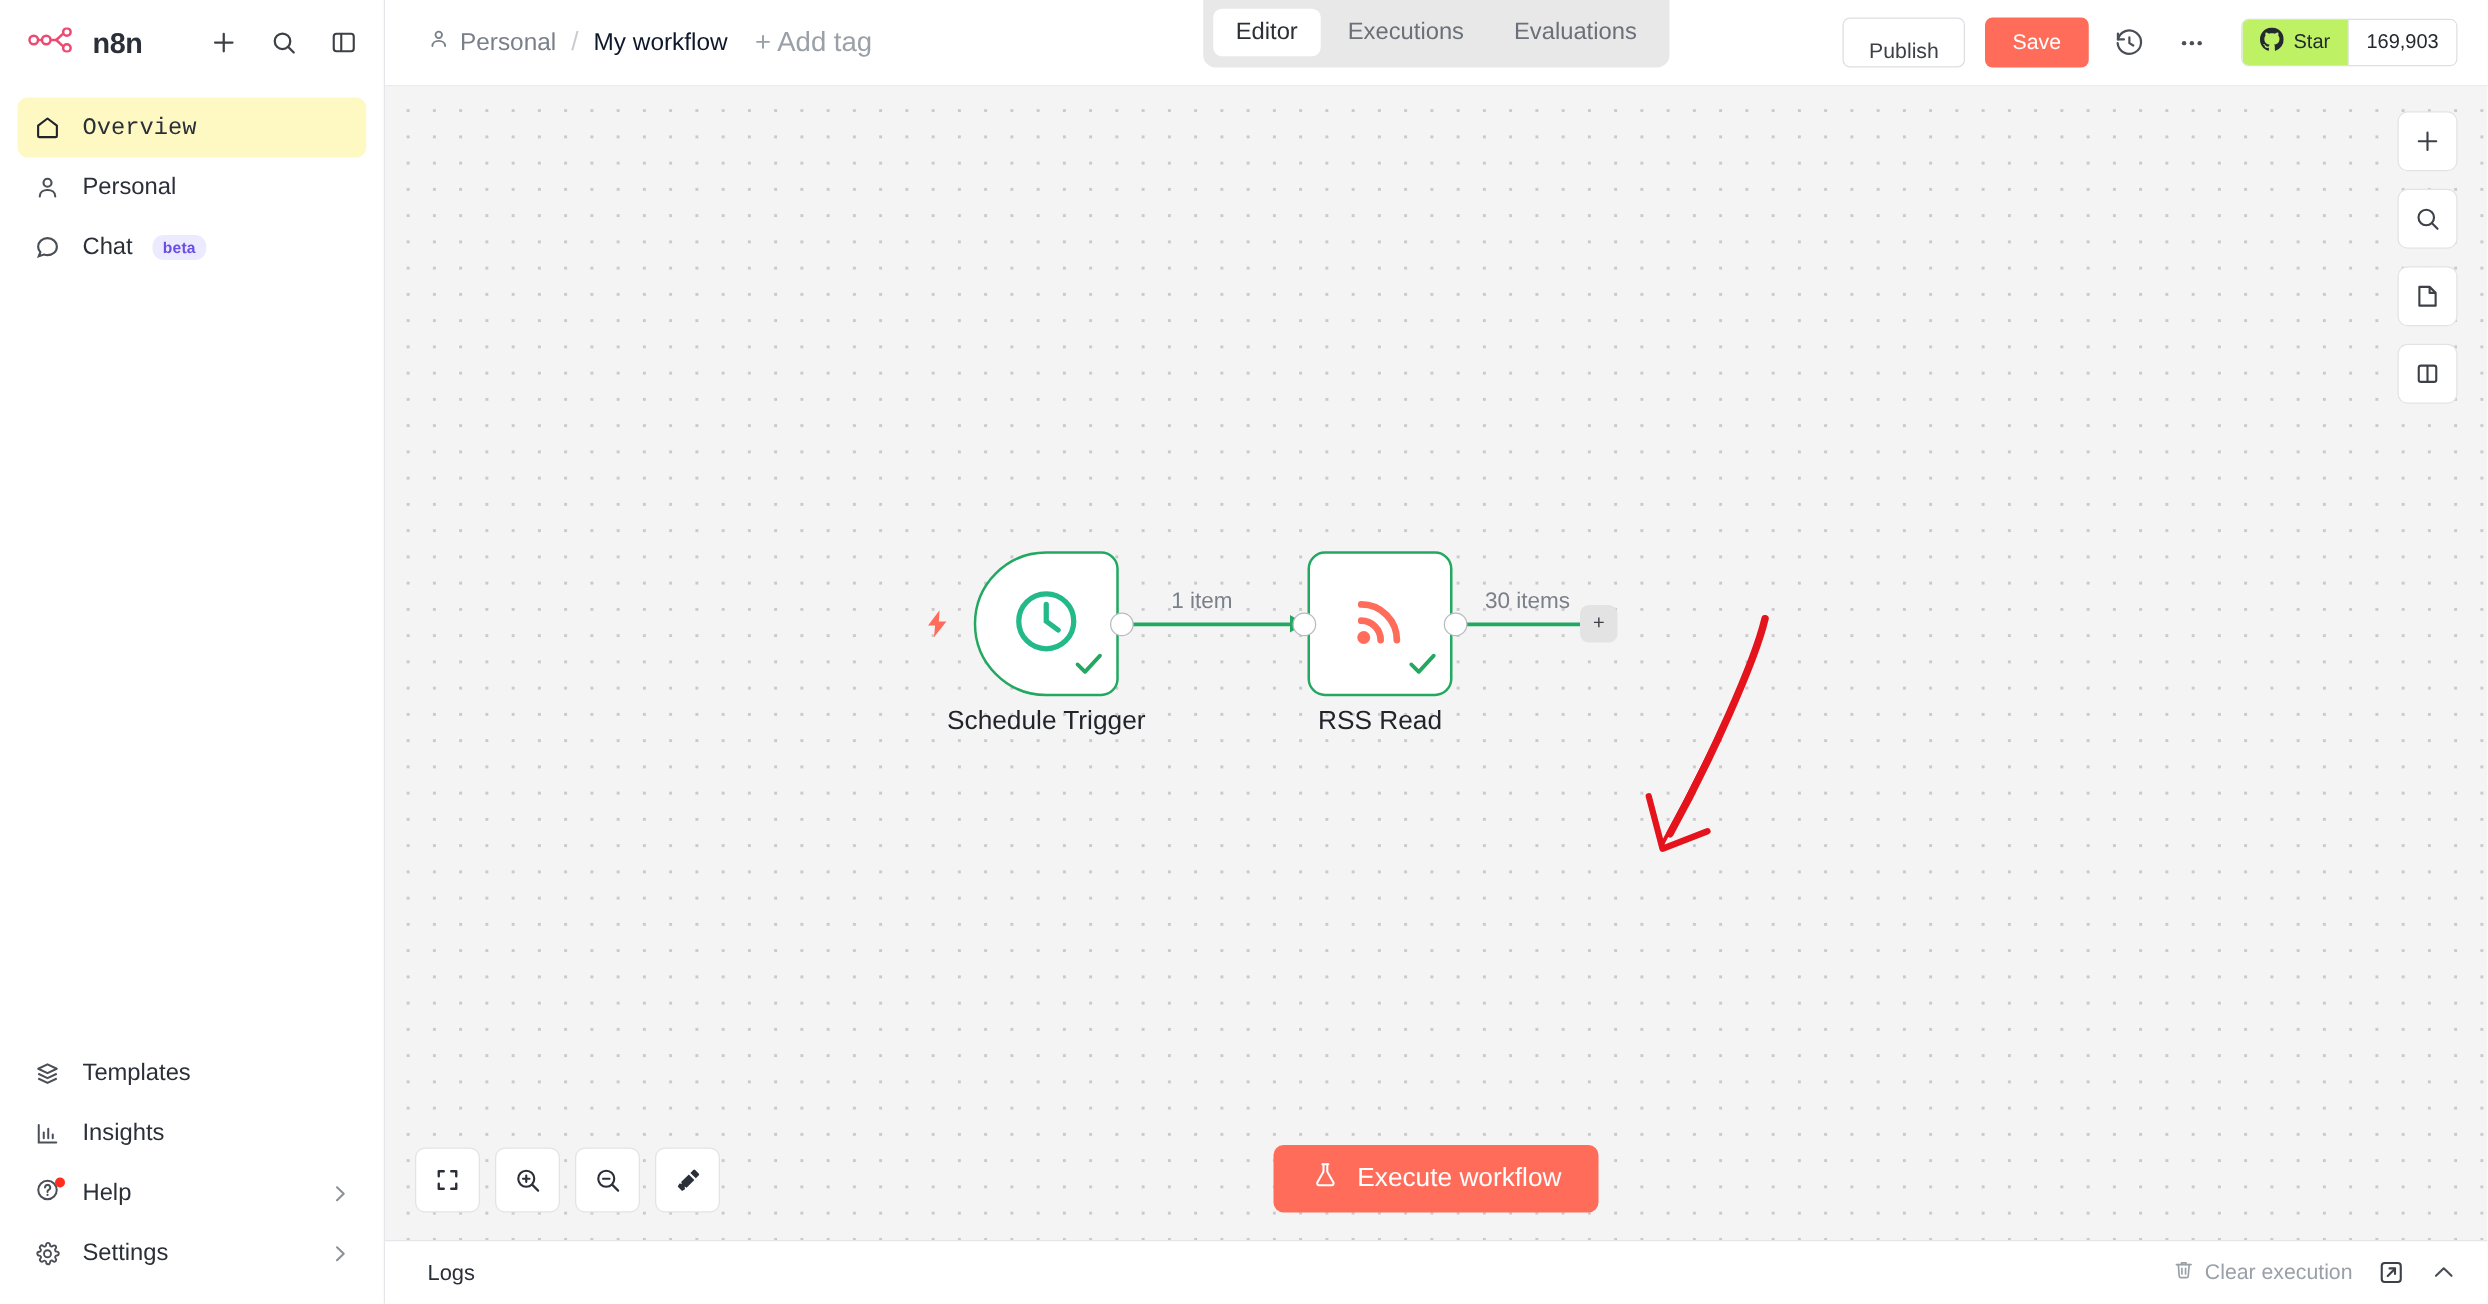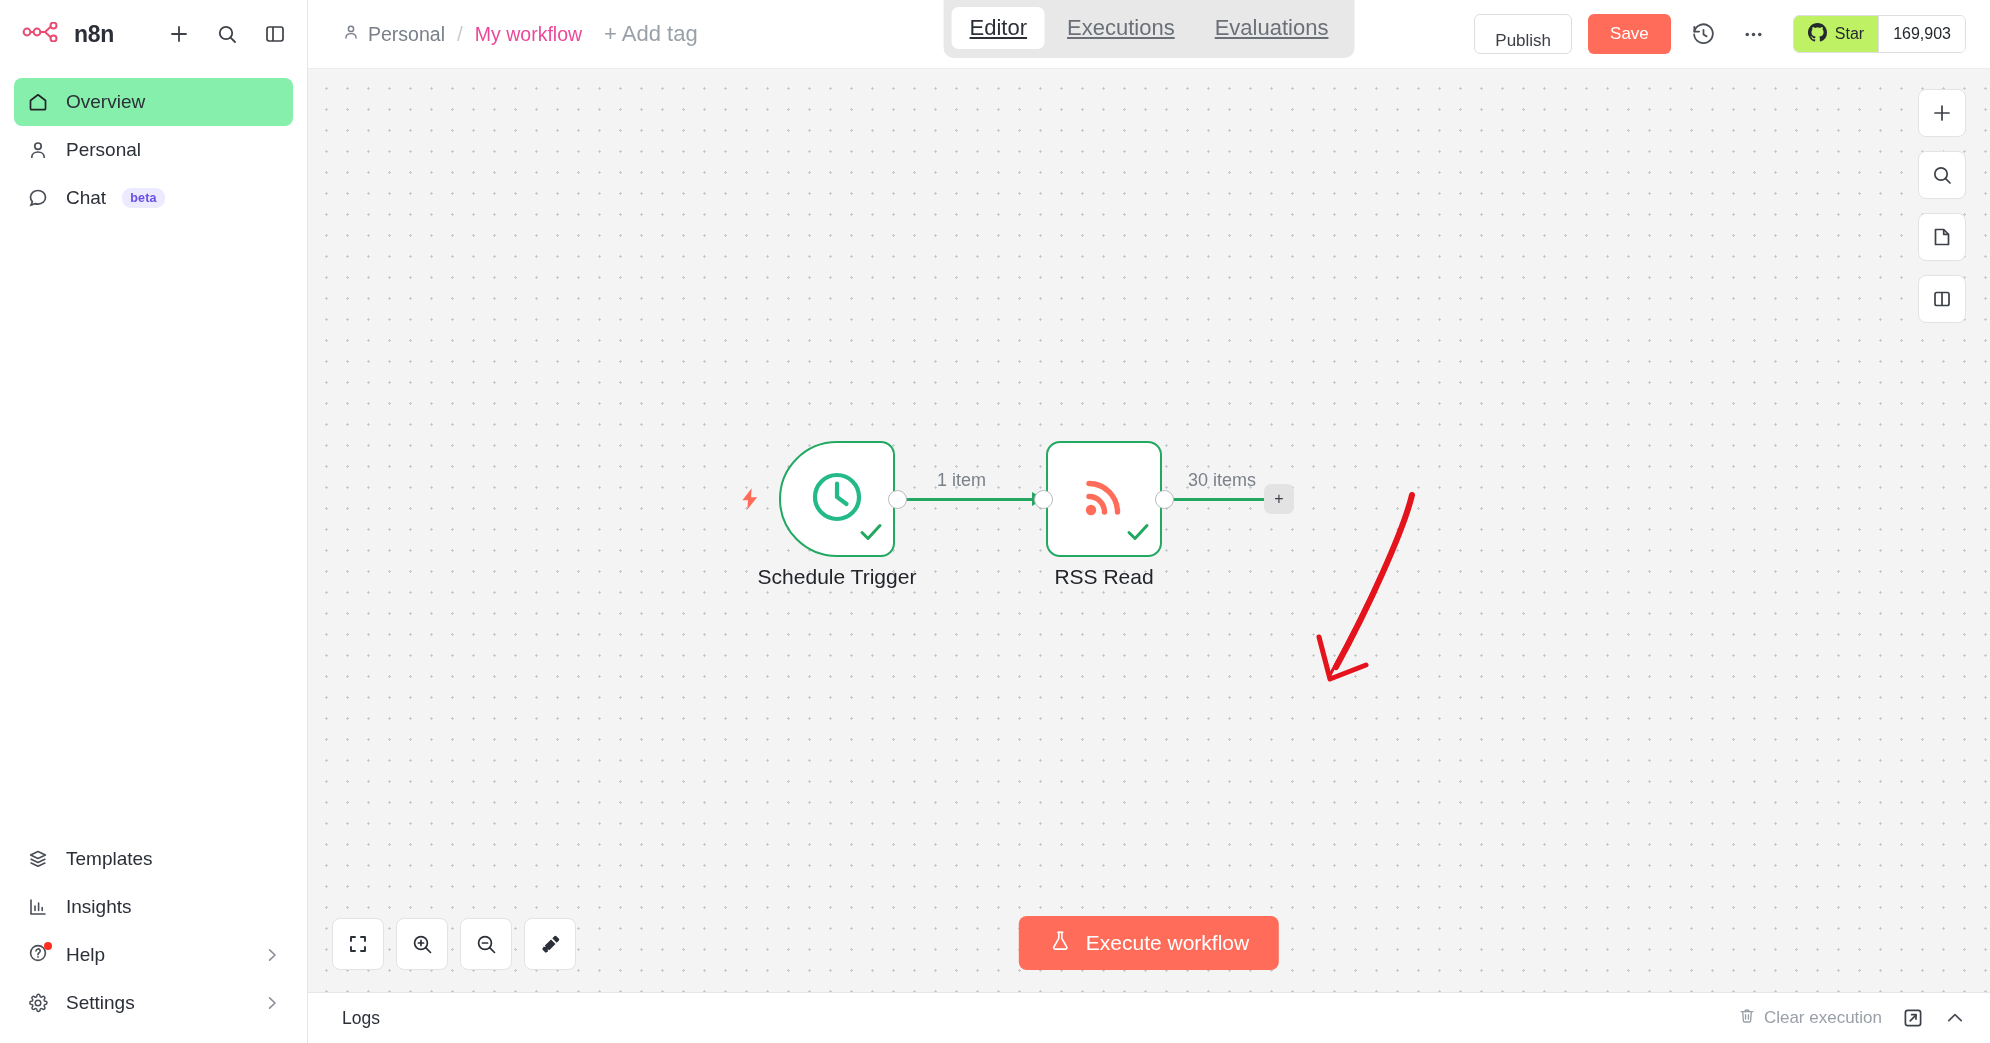--- a/index.html
+++ b/index.html
@@ -34,21 +34,21 @@
     width: 28px; height: 28px; display: flex; align-items: center; justify-content: center;
     cursor: pointer; color: #3d4047;
   }
   .sb-nav { padding: 10px 14px 0 14px; }
   .sb-item {
     display: flex; align-items: center; gap: 16px;
     height: 48px; padding: 0 12px;
     border-radius: 8px; cursor: pointer;
     color: #2b2f38; font-size: 19px;
   }
-  .sb-item.active { background: #86efac; }
+  .sb-item.active { background: #fef9c3; font-family: Liberation Mono, monospace; }
   .sb-item .sb-ico { width: 24px; height: 24px; display: flex; align-items: center; justify-content: center; flex: 0 0 24px; }
   .badge-beta {
     font-size: 12.5px; font-weight: bold; color: #6b4ee6;
     background: #eceaff; border-radius: 9px; padding: 3px 8px;
     letter-spacing: .2px;
   }
   .sb-spacer { flex: 1; }
   .sb-bottom { padding: 0 14px 16px 14px; }
   .sb-item .chev { margin-left: auto; color: #8a8f98; display: flex; }
   .reddot {
@@ -61,21 +61,21 @@
   .main { flex: 1; position: relative; height: 1043px; background: #fff; display: flex; flex-direction: column; }
 
   .topbar {
     height: 68px; display: flex; align-items: center;
     padding: 0 24px 0 34px; background: #fff;
     position: relative; z-index: 30; flex: 0 0 68px;
   }
   .crumbs { display: flex; align-items: center; gap: 12px; font-size: 19.5px; }
   .crumb-personal { display: flex; align-items: center; gap: 8px; color: #7a8089; }
   .crumb-sep { color: #c9ccd1; font-size: 21px; }
-  .crumb-title { color: #ec4899; font-size: 19.5px; }
+  .crumb-title { color: #0f172a; font-size: 19.5px; }
   .addtag { color: #9aa0a8; font-size: 22px; margin-left: 10px; cursor: pointer; }
 
   .top-actions { margin-left: auto; display: flex; align-items: center; gap: 16px; }
   .btn-publish {
     border: 1px solid #dcdee2; background: #fff; color: #3d4047;
     border-radius: 6px; height: 40px; padding: 16px 20px; font-size: 17px; cursor: pointer;
     font-family: inherit;
   }
   .btn-save {
     border: none; background: #ff6d5a; color: #fff;
@@ -94,21 +94,21 @@
   }
   .gh-count { display: flex; align-items: center; padding: 0 14px; font-size: 16px; color: #24292f; background: #fff; cursor: pointer; }
 
   
   .tabs {
     position: absolute; top: 0; left: 50%; transform: translateX(-50%);
     background: #e8e8e9; border-radius: 0 0 10px 10px;
     padding: 7px 8px 9px 8px; display: flex; gap: 4px; z-index: 35;
   }
   .tab {
-    padding: 8px 18px; border-radius: 7px; font-size: 22px; color: #6b7078; cursor: pointer; text-decoration: underline;
+    padding: 8px 18px; border-radius: 7px; font-size: 19px; color: #6b7078; cursor: pointer;
   }
   .tab.active { background: #fff; color: #2b2f38; }
 
   
   .canvas {
     position: relative; flex: 1;
     background-color: #f4f4f5;
     background-image: radial-gradient(circle, #c9cacc 1.2px, transparent 1.3px);
     background-size: 21px 21px;
     background-position: 8px 9px;

